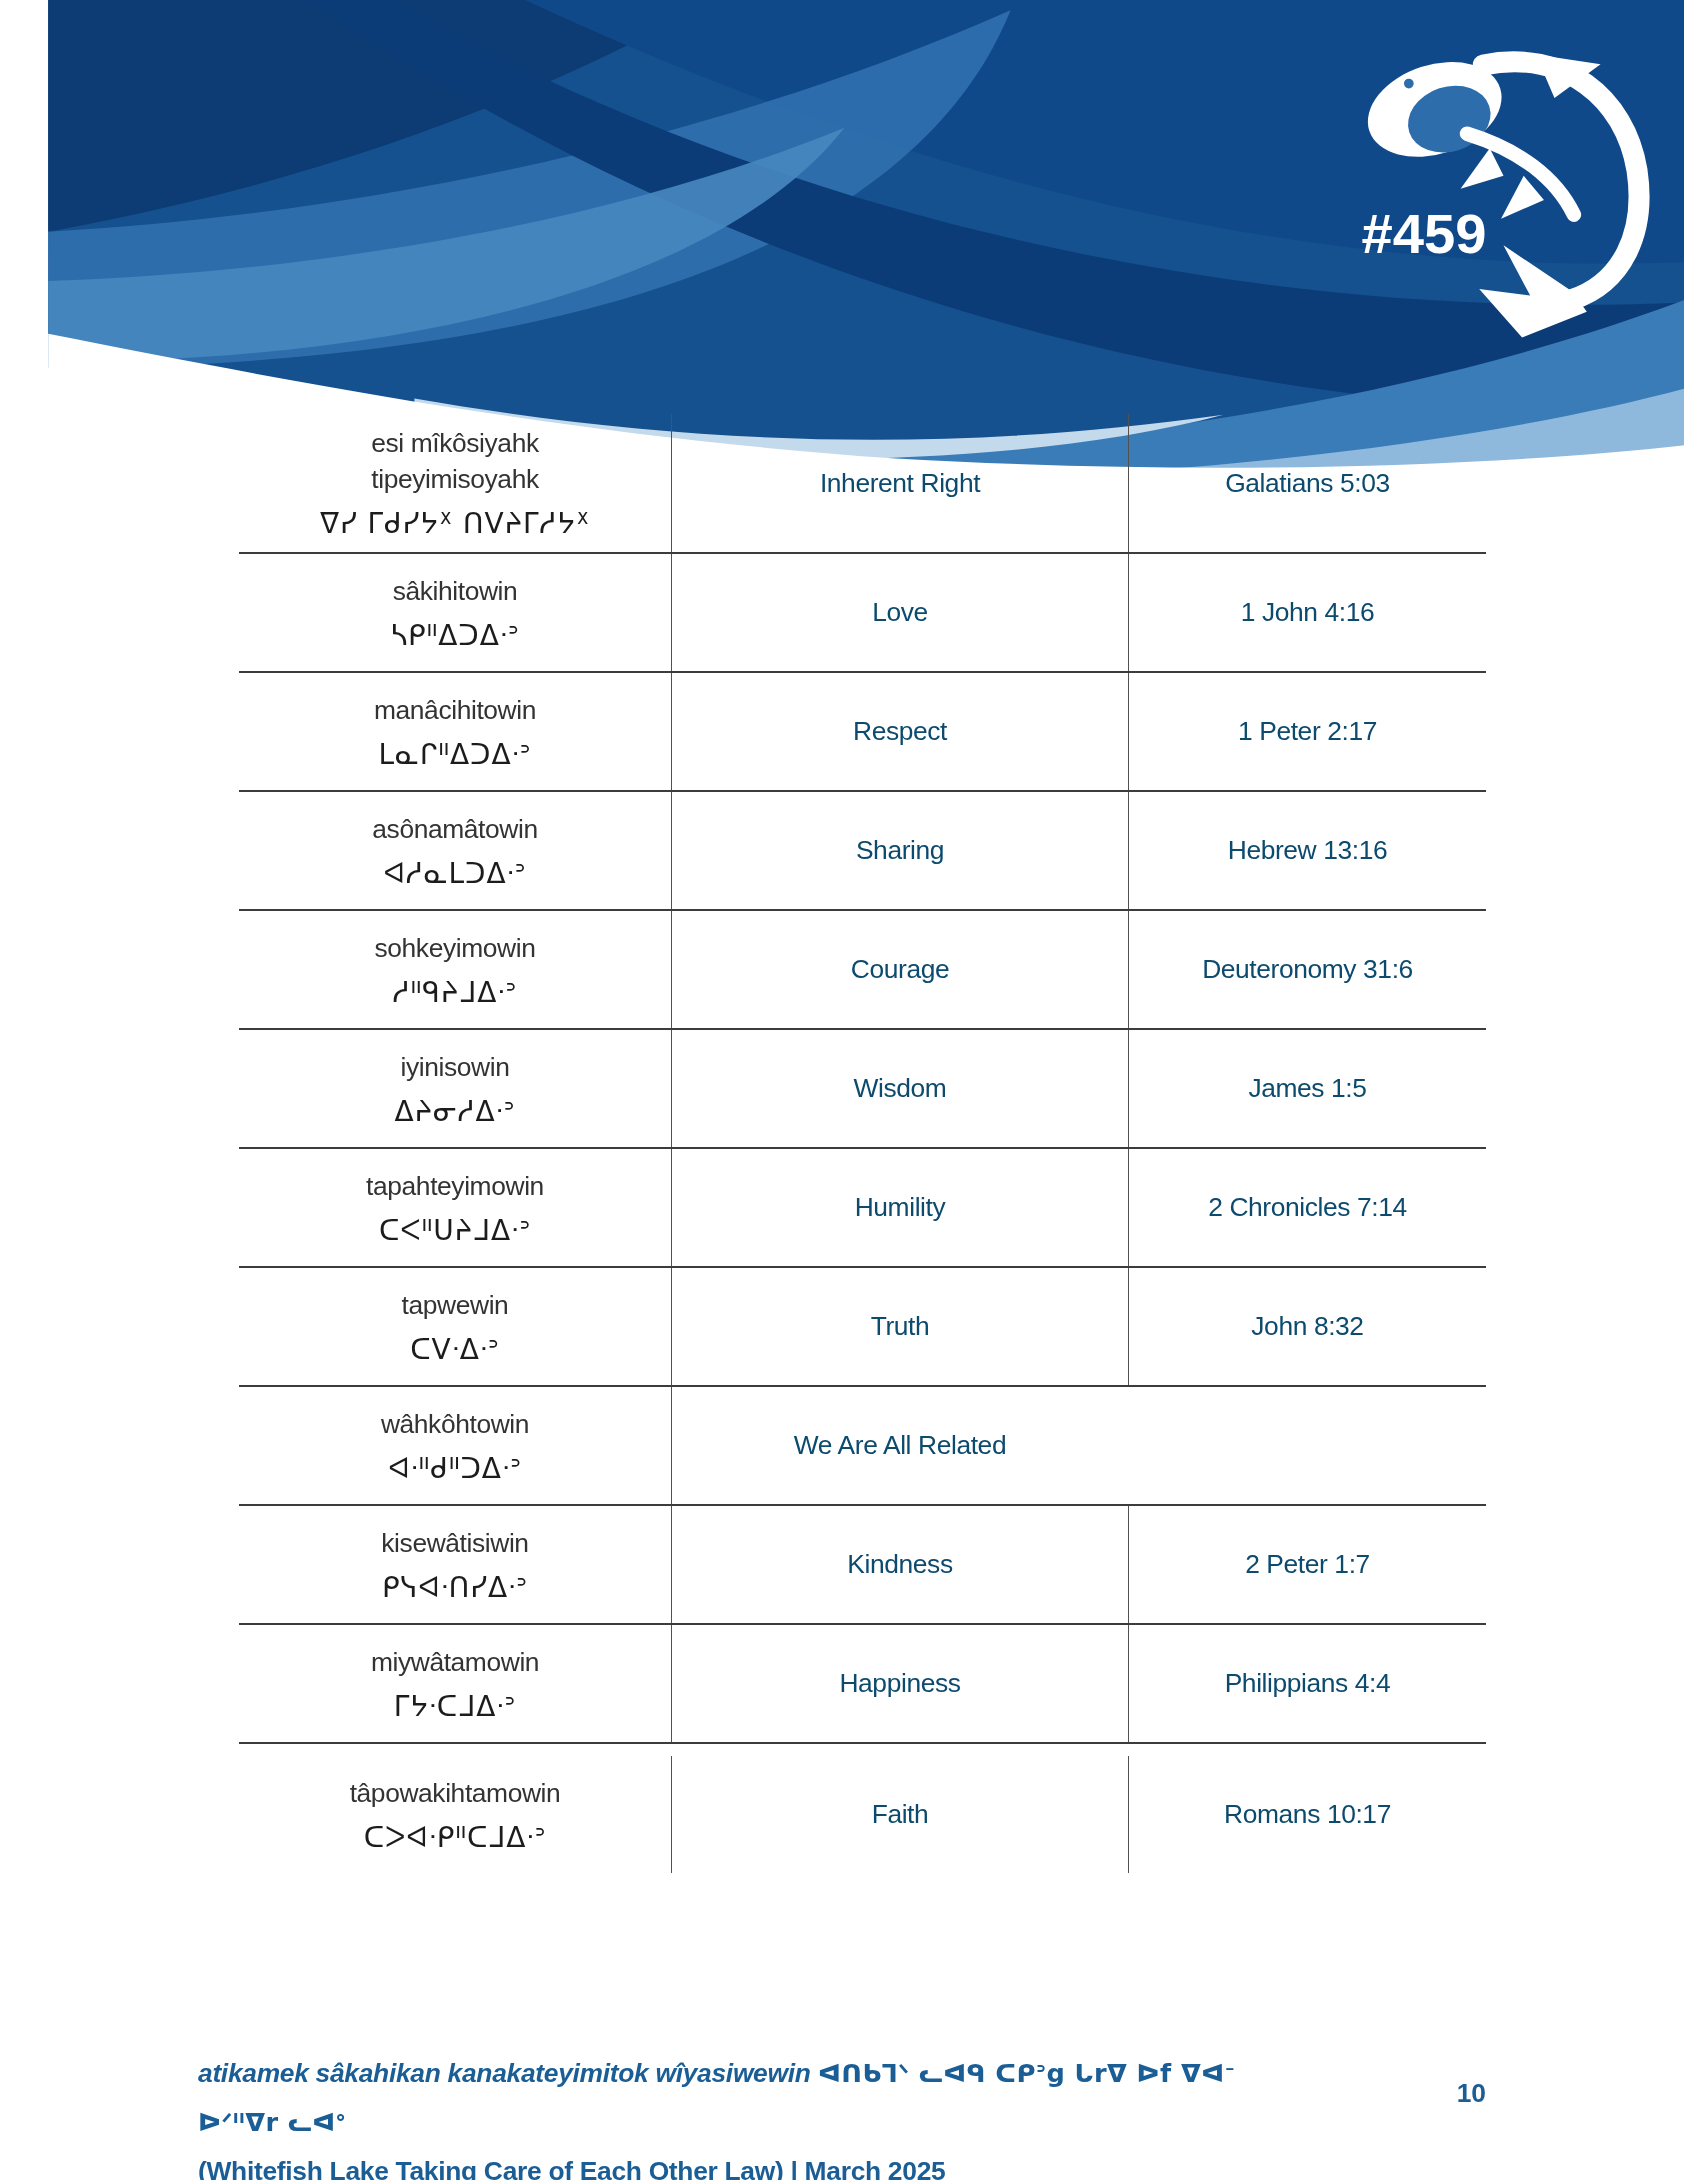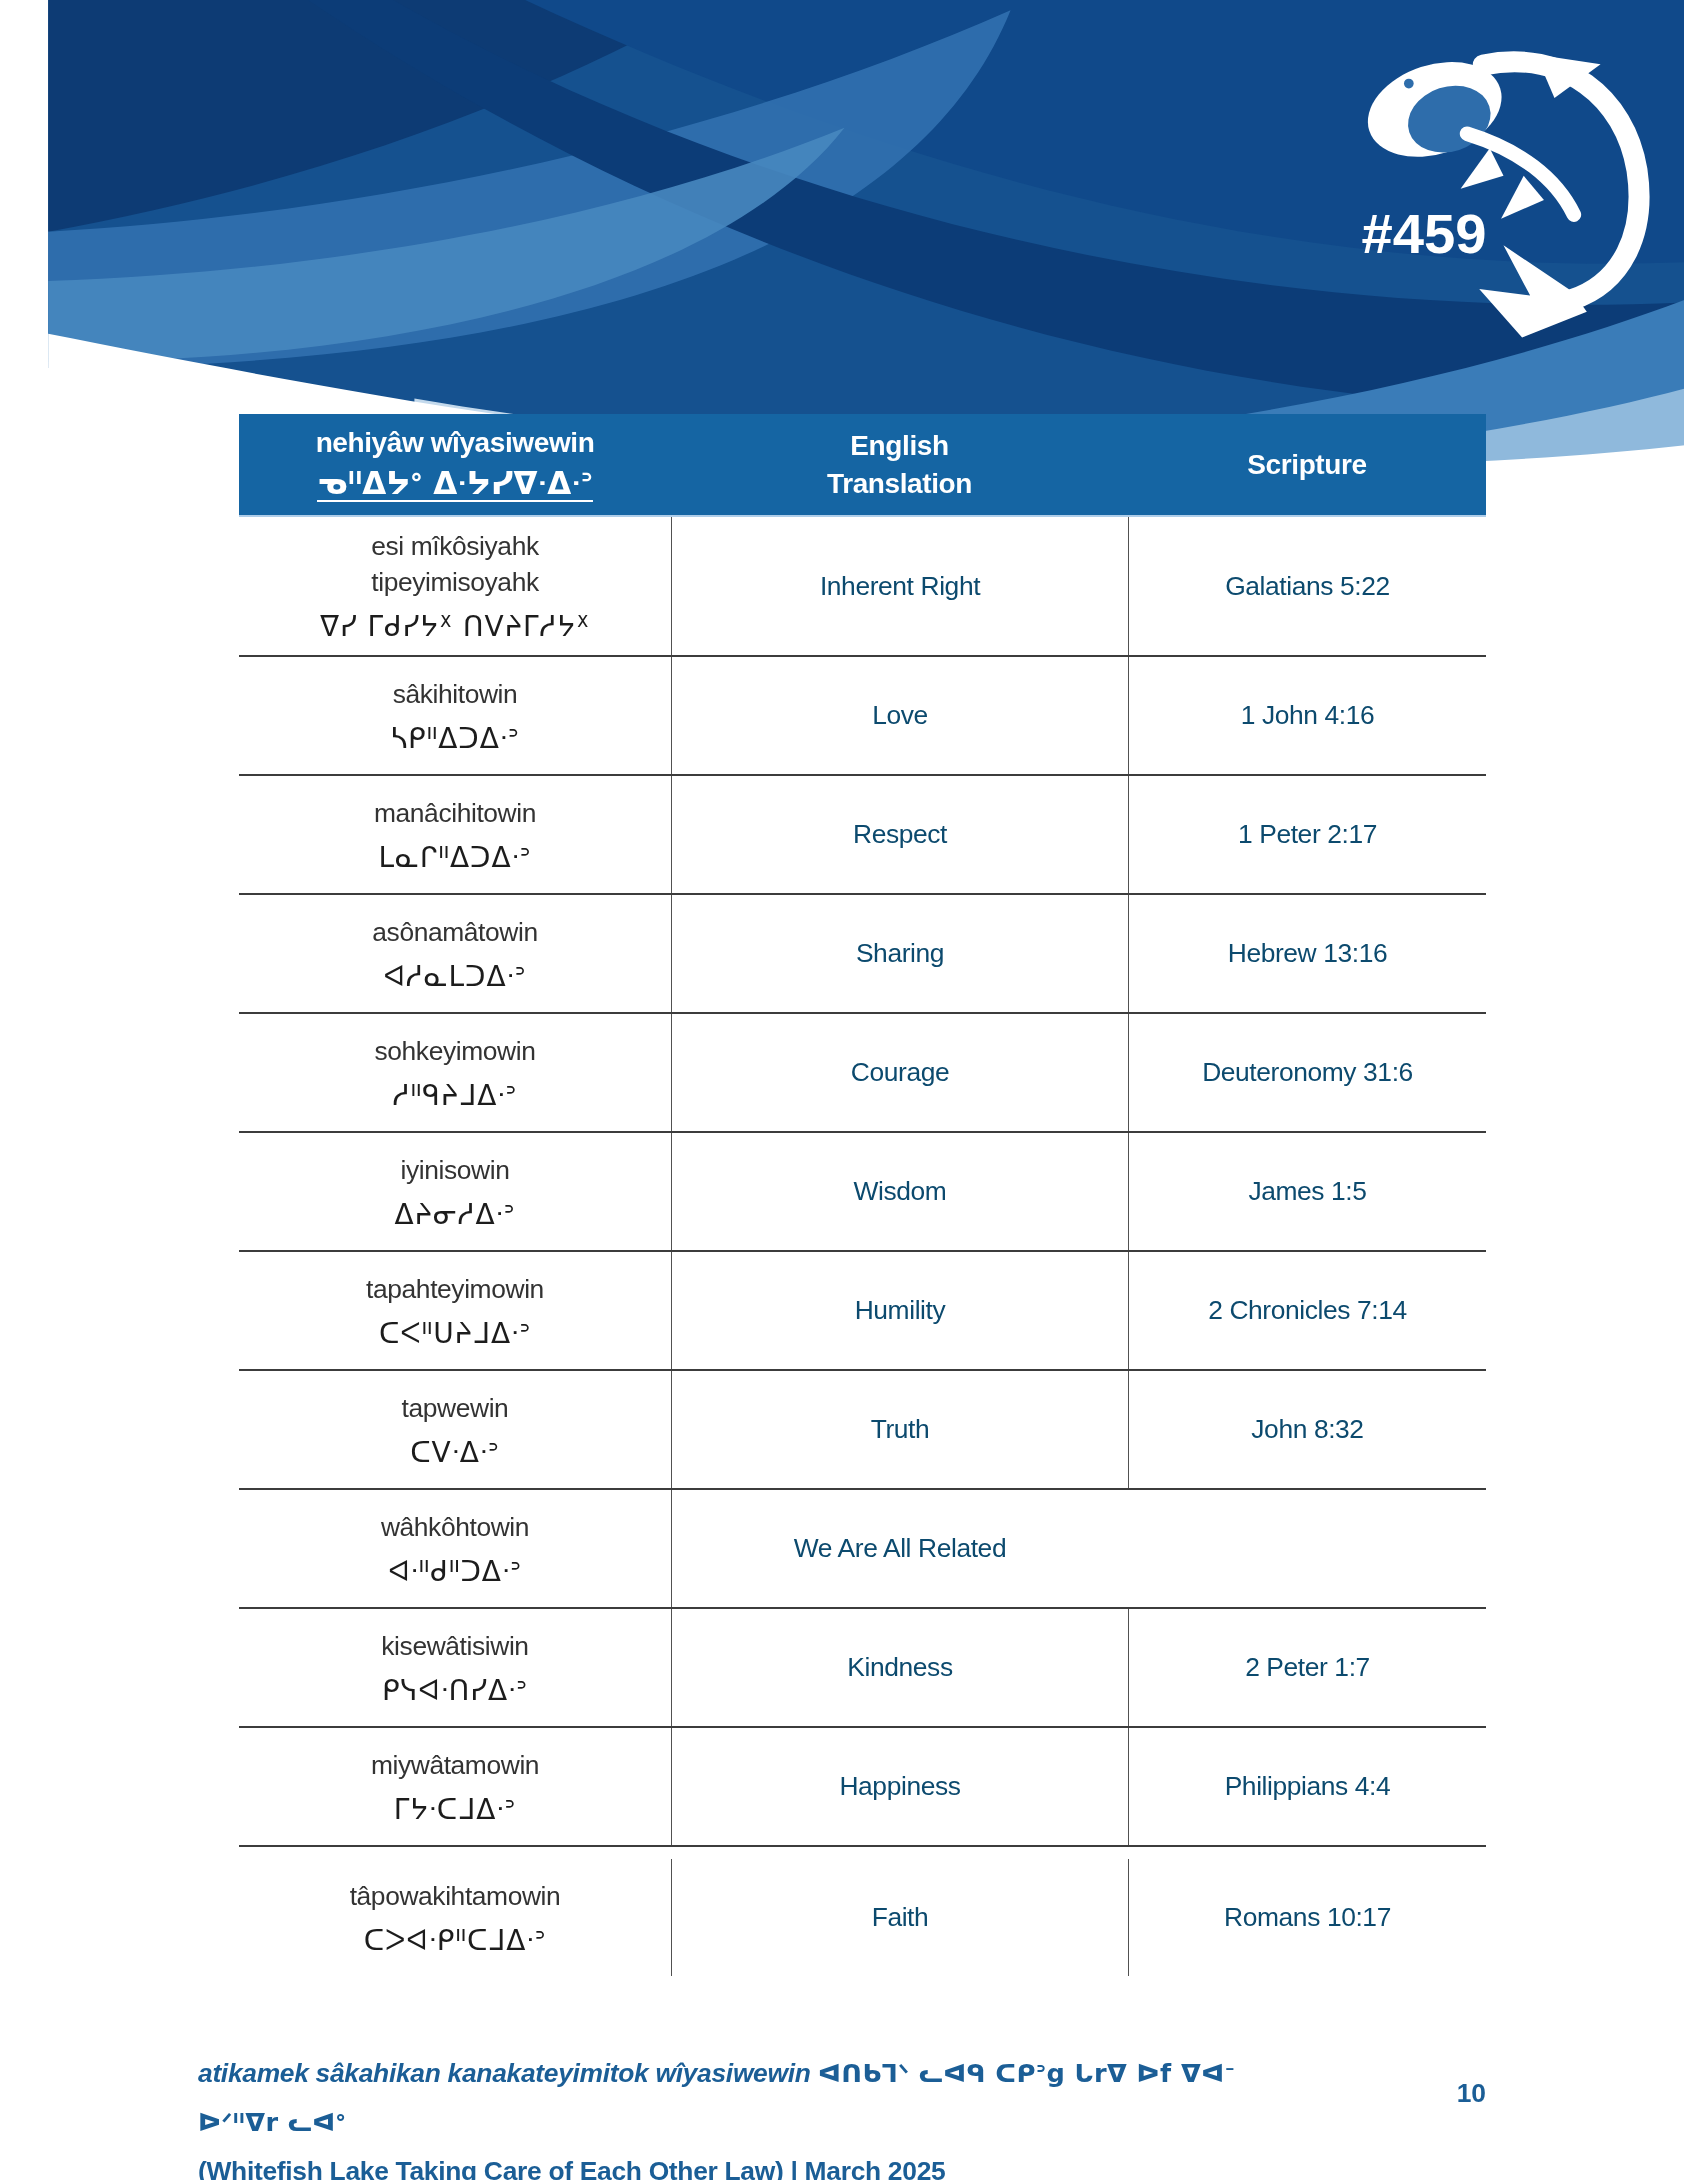--- a/index.html
+++ b/index.html
@@ -87,45 +87,32 @@
       <polygon points="148,118 112,168 165,152" fill="#ffffff"></polygon>
       <polygon points="190,152 162,205 215,182" fill="#ffffff"></polygon>
       <path d="M250,295 L165,238 L198,300 L135,292 L188,352 L268,320 Z" fill="#ffffff"></path>
     </g>
 
     <text x="1542" y="297" font-family="Liberation Sans, sans-serif" font-size="66" font-weight="bold" fill="#ffffff"><tspan>#459</tspan></text>
   </svg>
 </div>
 
 <div class="lawtable">
-  <div class="thead">
-    <div class="hcell">
-      <div class="h-roman">nehiyâw wîyasiwewin</div>
-      <div class="h-syl">ᓀᐦᐃᔭᐤ ᐃᐧᔭᓯᐁᐧᐃᐧᐣ</div>
-    </div>
-    <div class="hcell">
-      <div class="h-roman">English
-Translation</div>
-    </div>
-    <div class="hcell">
-      <div class="h-roman">Scripture</div>
-    </div>
-  </div>
   <div class="tbody">
   <div class="body-row">
     <div class="cell">
       <div class="cree-roman">esi mîkôsiyahk
 tipeyimisoyahk</div>
       <div class="cree-syl">ᐁᓯ ᒥᑯᓯᔭᕽ ᑎᐯᔨᒥᓱᔭᕽ</div>
     </div>
     <div class="cell">
       <div class="english">Inherent Right</div>
     </div>
     <div class="cell">
-      <div class="scripture">Galatians 5:22</div>
+      <div class="scripture">Galatians 5:03</div>
     </div>
   </div>
 
   <div class="body-row">
     <div class="cell">
       <div class="cree-roman">sâkihitowin</div>
       <div class="cree-syl">ᓴᑭᐦᐃᑐᐃᐧᐣ</div>
     </div>
     <div class="cell">
       <div class="english">Love</div>

